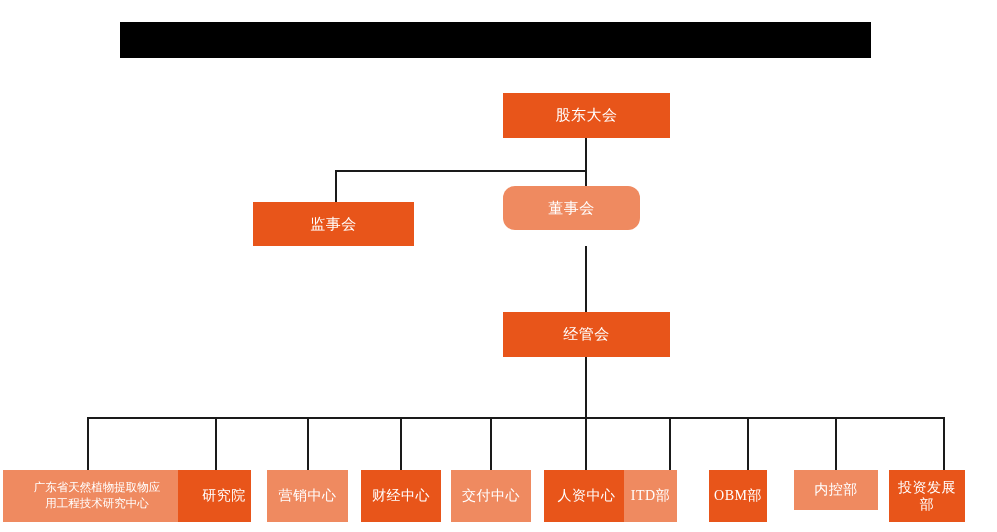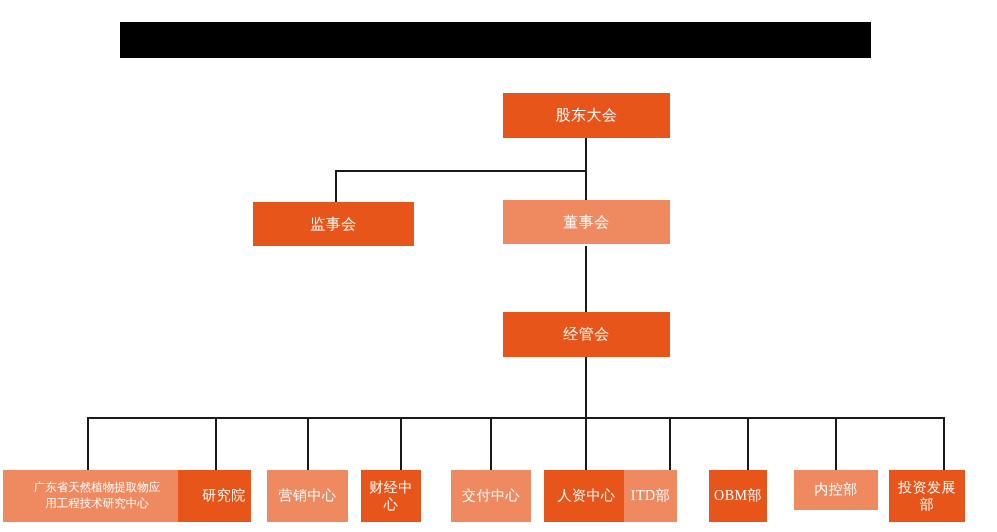--- a/index.html
+++ b/index.html
@@ -83,21 +83,21 @@
   <div class="line-h" style="left:336px; top:170px; width:250px;"></div>
 
   <div class="line-v" style="left:335px; top:170px; height:32px;"></div>
 
   <div class="line-v" style="left:585px; top:170px; height:32px;"></div>
 
   <div class="node dark lvl2" style="left:253px; top:202px; width:161px; height:44px;">
     <span>监事会</span>
   </div>
 
-  <div class="node light lvl2" style="left:503px; top:200px; width:167px; height:44px;">
+  <div class="node light lvl2" style="left:503px; top:186px; width:137px; height:44px;border-radius:12px;">
     <span>董事会</span>
   </div>
 
   <div class="line-v" style="left:585px; top:246px; height:66px;"></div>
 
   <div class="node dark lvl3" style="left:503px; top:312px; width:167px; height:45px;">
     <span>经管会</span>
   </div>
 
   <div class="line-v" style="left:585px; top:357px; height:61px;"></div>
@@ -123,21 +123,21 @@
   </div>
 
   <div class="node dark leaf" style="left:178px; top:470px; width:73px; height:52px;padding-left:23px;">
     <span>研究院</span>
   </div>
 
   <div class="node light leaf" style="left:267px; top:470px; width:81px; height:52px;">
     <span>营销中心</span>
   </div>
 
-  <div class="node dark leaf" style="left:361px; top:470px; width:60px; height:52px;">
+  <div class="node dark leaf" style="left:361px; top:470px; width:80px; height:52px;">
     <span>财经中心</span>
   </div>
 
   <div class="node light leaf" style="left:451px; top:470px; width:80px; height:52px;">
     <span>交付中心</span>
   </div>
 
   <div class="node dark leaf" style="left:544px; top:470px; width:85px; height:52px;">
     <span>人资中心</span>
   </div>

